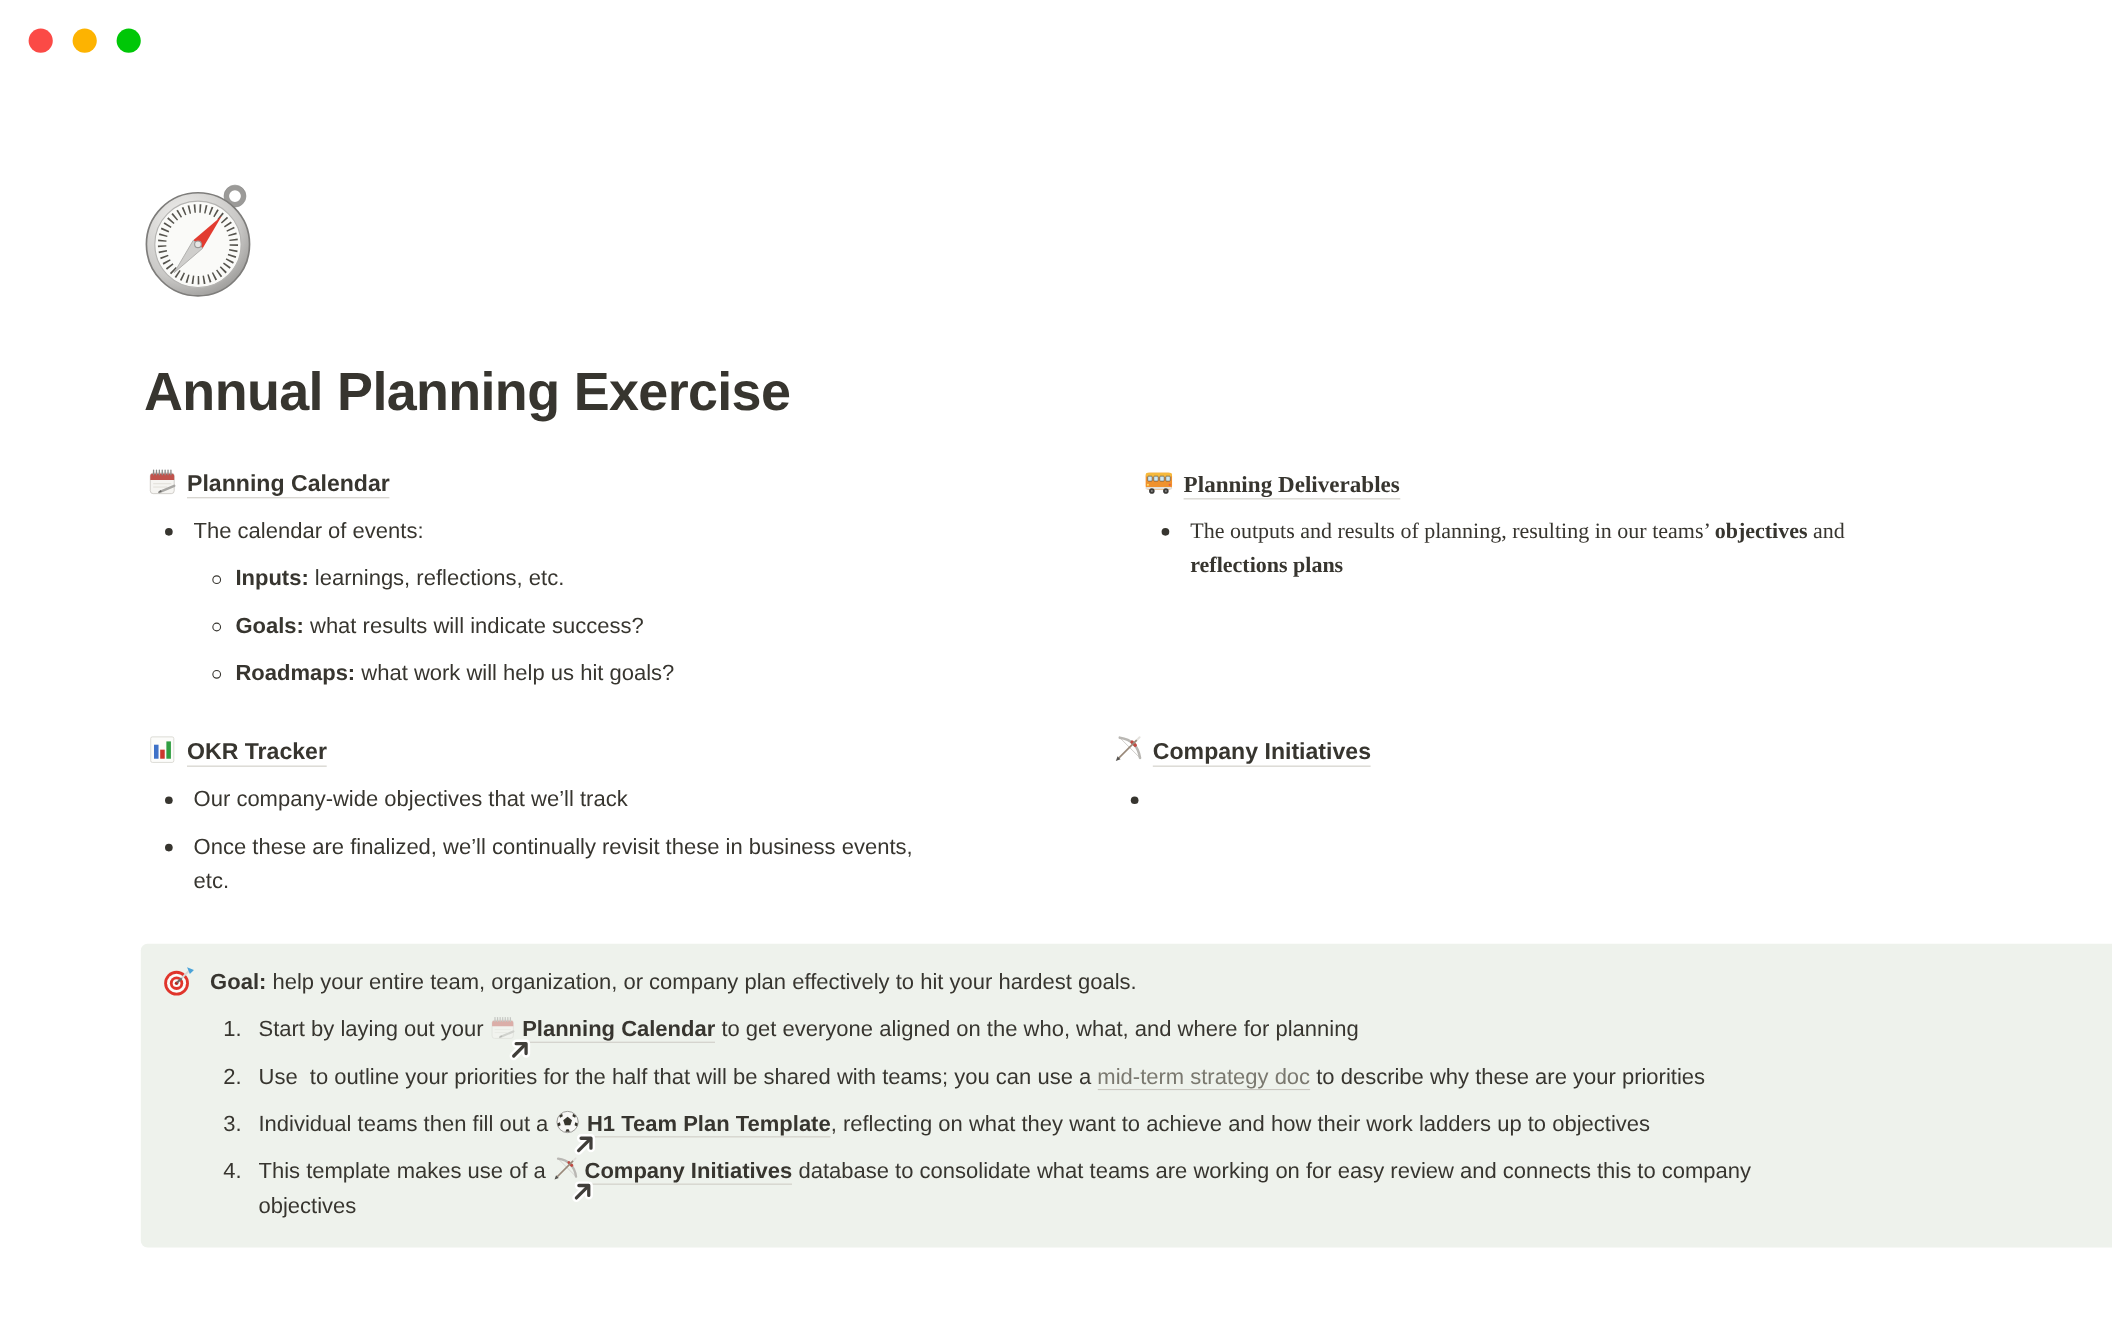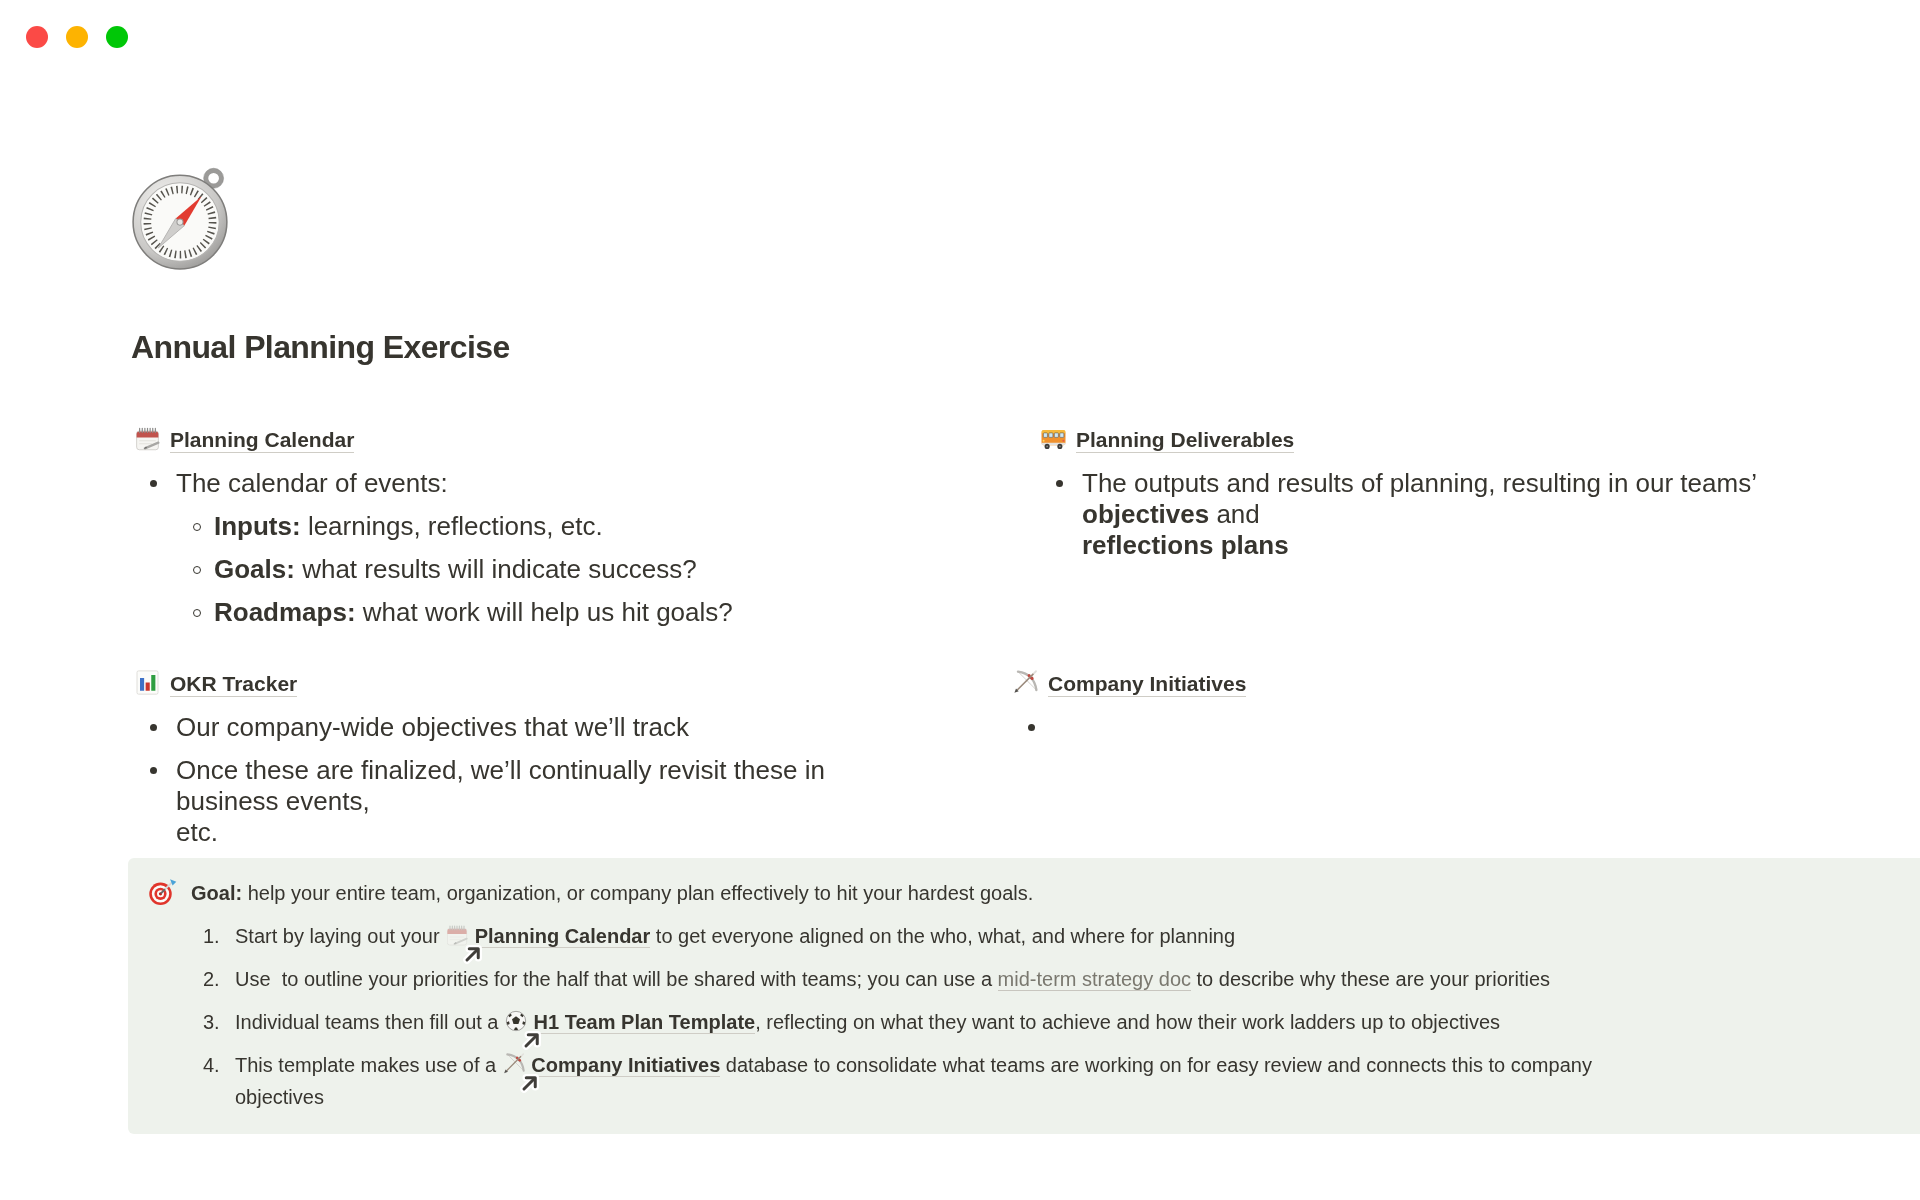--- a/index.html
+++ b/index.html
@@ -14,35 +14,35 @@
   .traffic{position:absolute;left:26px;top:26px;display:flex;gap:18px;}
   .dot{width:22px;height:22px;border-radius:50%;display:inline-block;}
   .dot.red{background:var(--traffic-red,#fb4a46);}
   .dot.yellow{background:var(--traffic-yellow,#fdb301);}
   .dot.green{background:var(--traffic-green,#00c707);}
 
   
   .page-icon{position:absolute;left:128px;top:164px;width:106px;height:106px;cursor:pointer;}
   .page-title{
     position:absolute;left:131px;top:327px;margin:0;
-    font-size:32px;font-weight:700;letter-spacing:-0.6px;line-height:1.25;
+    font-size:49px;font-weight:700;letter-spacing:-0.6px;line-height:1.25;
   }
 
   
   .sec{position:absolute;}
   #sec-0{left:134px;top:424px;width:790px;}
-  #sec-1{left:1040px;top:424px;width:790px;}
+  #sec-1{left:1040px;top:424px;width:790px;font-family:Liberation Serif, serif;}
   #sec-2{left:134px;top:668px;width:800px;}
   #sec-3{left:1012px;top:668px;width:820px;}
 
   .section-heading{font-size:21px;font-weight:600;line-height:32px;margin:0 0 4px 0;cursor:pointer;}
   .section-heading .inline-icon{margin-right:9px;}
   .section-heading .inline-icon svg{width:27px;height:27px;vertical-align:-5px;}
 
-  .blist{list-style:none;margin:6px 0 0 0;padding:0;font-size:26px;}
+  .blist{list-style:none;margin:6px 0 0 0;padding:0;font-size:20px;}
   .blist li{position:relative;padding:6px 0 6px 42px;line-height:31px;}
   .blist li.l2{padding-left:80px;}
   .marker{position:absolute;left:16px;top:18px;width:7px;height:7px;border-radius:50%;background:var(--text,#37352f);}
   .l2 .marker{left:59px;width:6px;height:6px;background:transparent;border:1.5px solid var(--text,#37352f);}
 
   .b{font-weight:700;}
   a.link{color:inherit;text-decoration:none;font-weight:600;
     border-bottom:1.5px solid var(--link-underline,#cfcdc6);padding-bottom:0.5px;cursor:pointer;}
   a.glink{color:var(--gray-link,#7a786f);text-decoration:none;
     border-bottom:1.5px solid #c8c6bf;padding-bottom:0.5px;cursor:pointer;}

